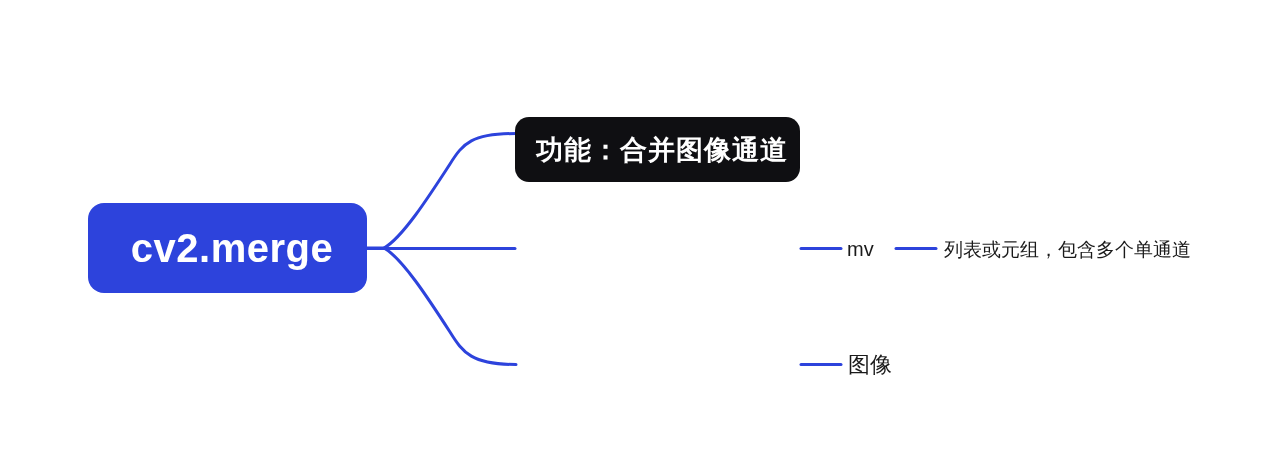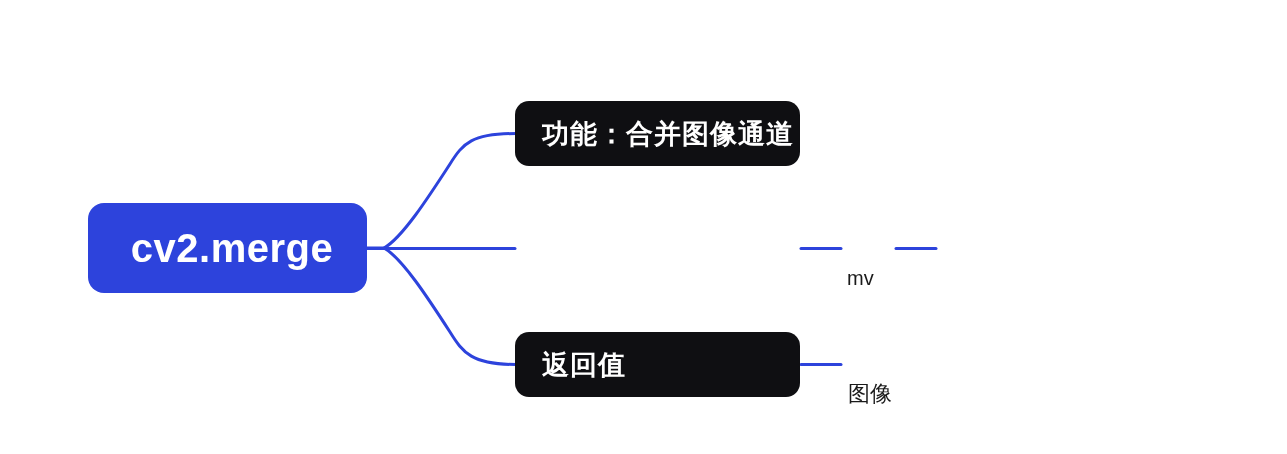--- a/index.html
+++ b/index.html
@@ -46,34 +46,34 @@
     justify-content:center;
     font-size:40px;
     font-weight:bold;
     letter-spacing:0.5px;
   }
   .branch-node{
     left:515px;
     width:285px;height:65px;
     background:var(--node-black);
     border-radius:14px;
-    padding-left:27px;
+    padding-left:21px;
     font-size:27px;
     font-weight:bold;
     letter-spacing:1px;
+    margin-top:16px;
   }
   .branch-function{top:101px;}
   .branch-params{top:216px;}
   .branch-return{top:332px;}
   .subtopic{
     position:absolute;
     color:var(--text-dark);
     white-space:nowrap;
     cursor:pointer;
-    margin-top:29px;
   }
   .sub-mv{
     left:847px;top:236px;
     font-size:20px;line-height:26px;
   }
   .sub-desc{
     left:944px;top:237px;
     font-size:19px;line-height:26px;
   }
   .sub-image{
@@ -97,22 +97,20 @@
 
   <div class="node root-node">
     <span>cv2.merge</span>
   </div>
 
   <div class="node branch-node branch-function">
     <span>功能：合并图像通道</span>
   </div>
 
 
-  <div class="node branch-node branch-return">
-    <span>返回值</span>
-  </div>
 
   <div class="subtopic sub-mv">mv</div>
 
+  <div class="subtopic sub-desc">列表或元组，包含多个单通道</div>
 
   <div class="subtopic sub-image">图像</div>
 
 </div>
 
 </body></html>

